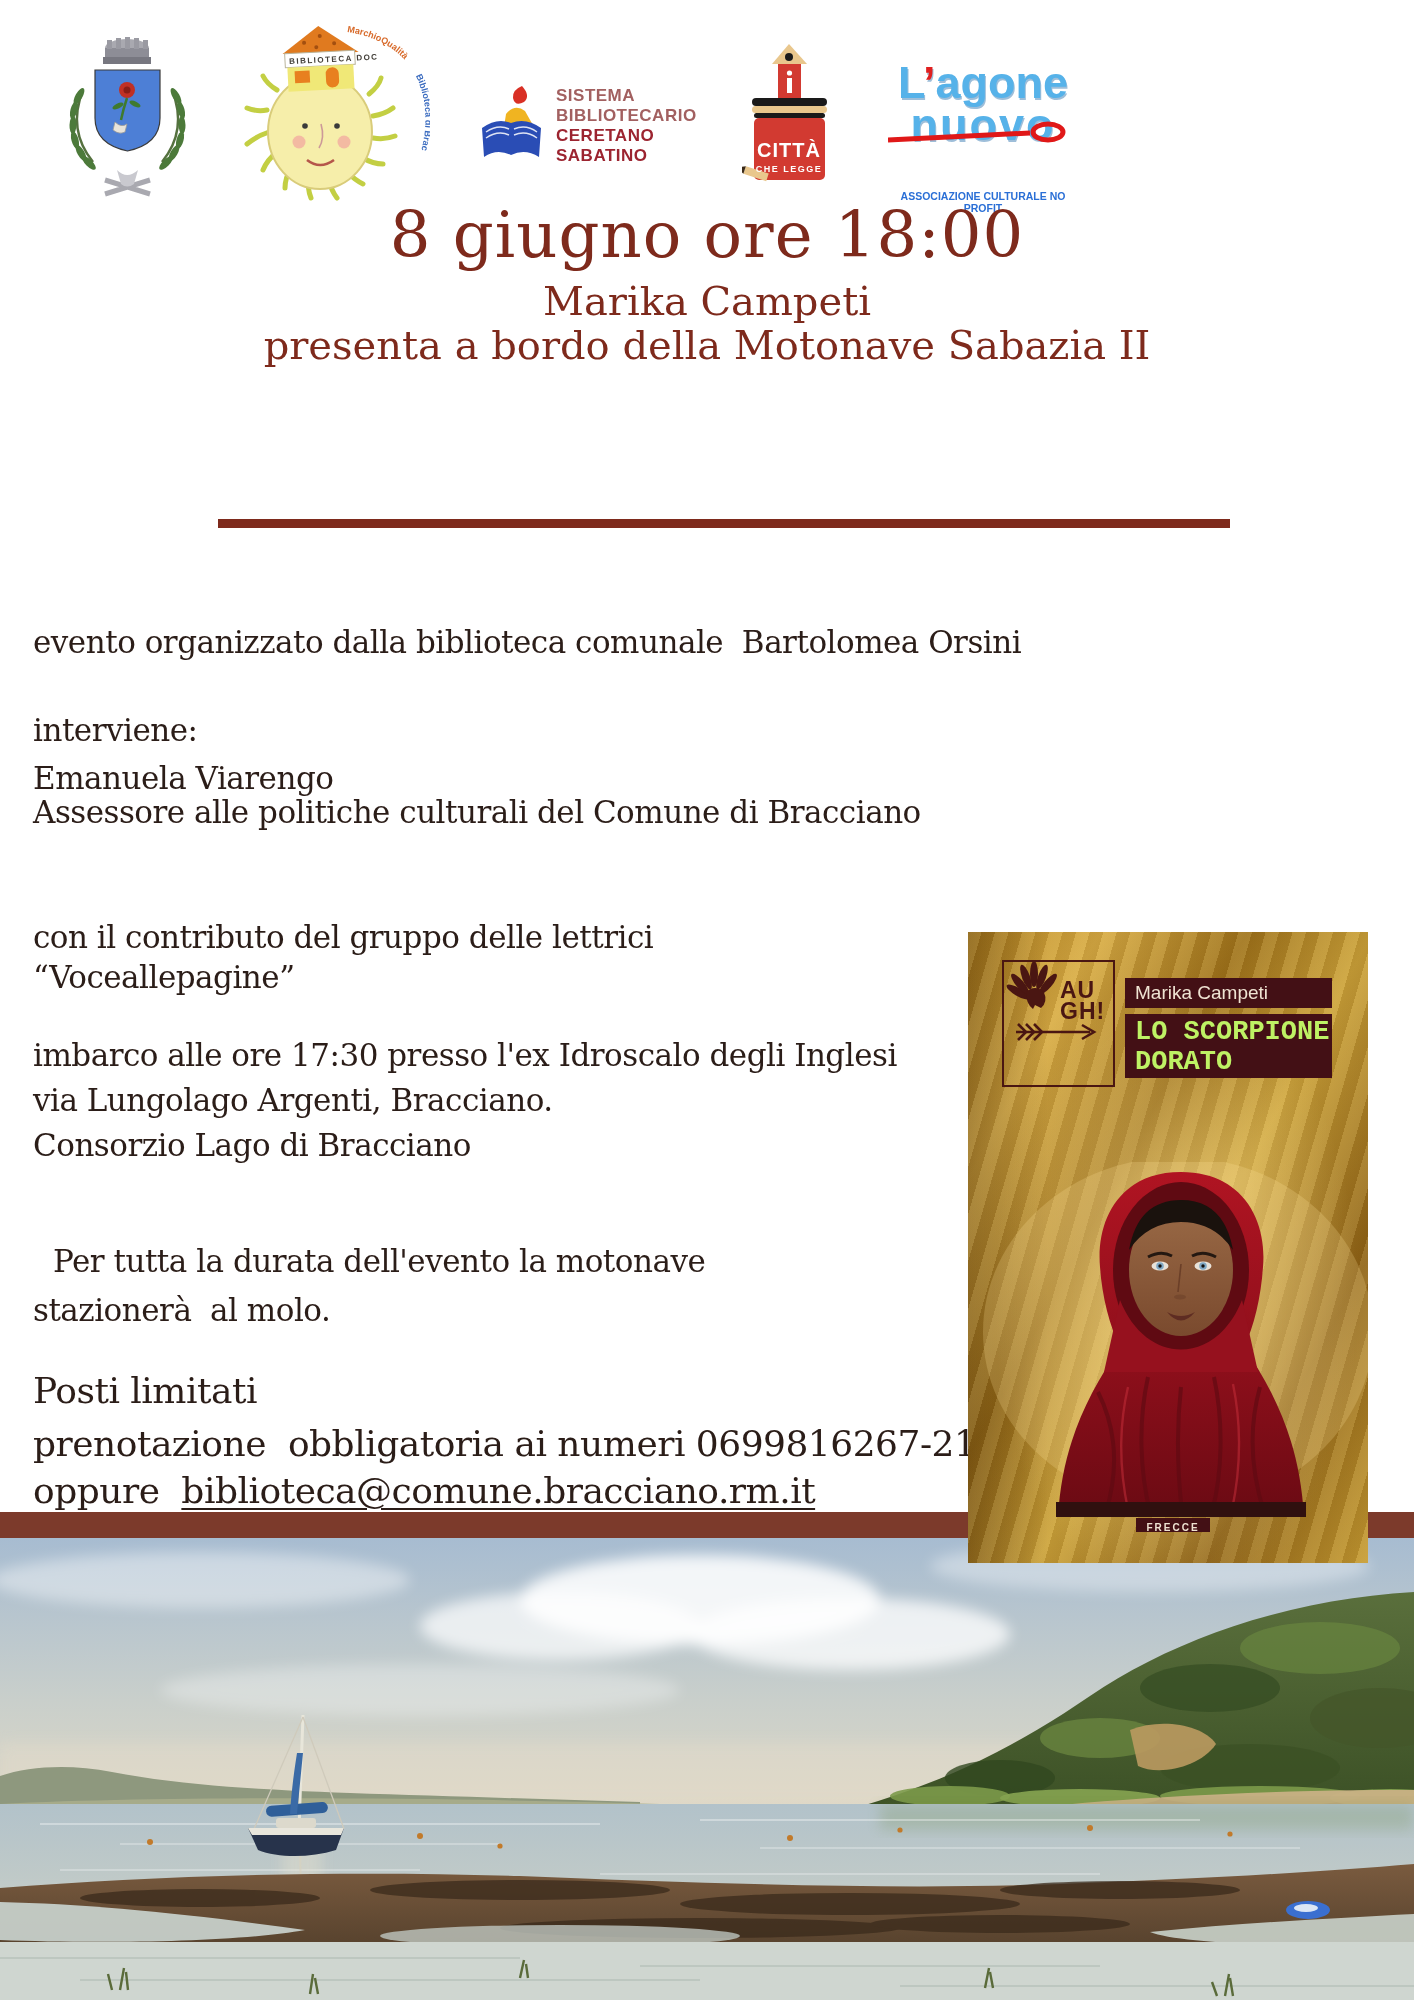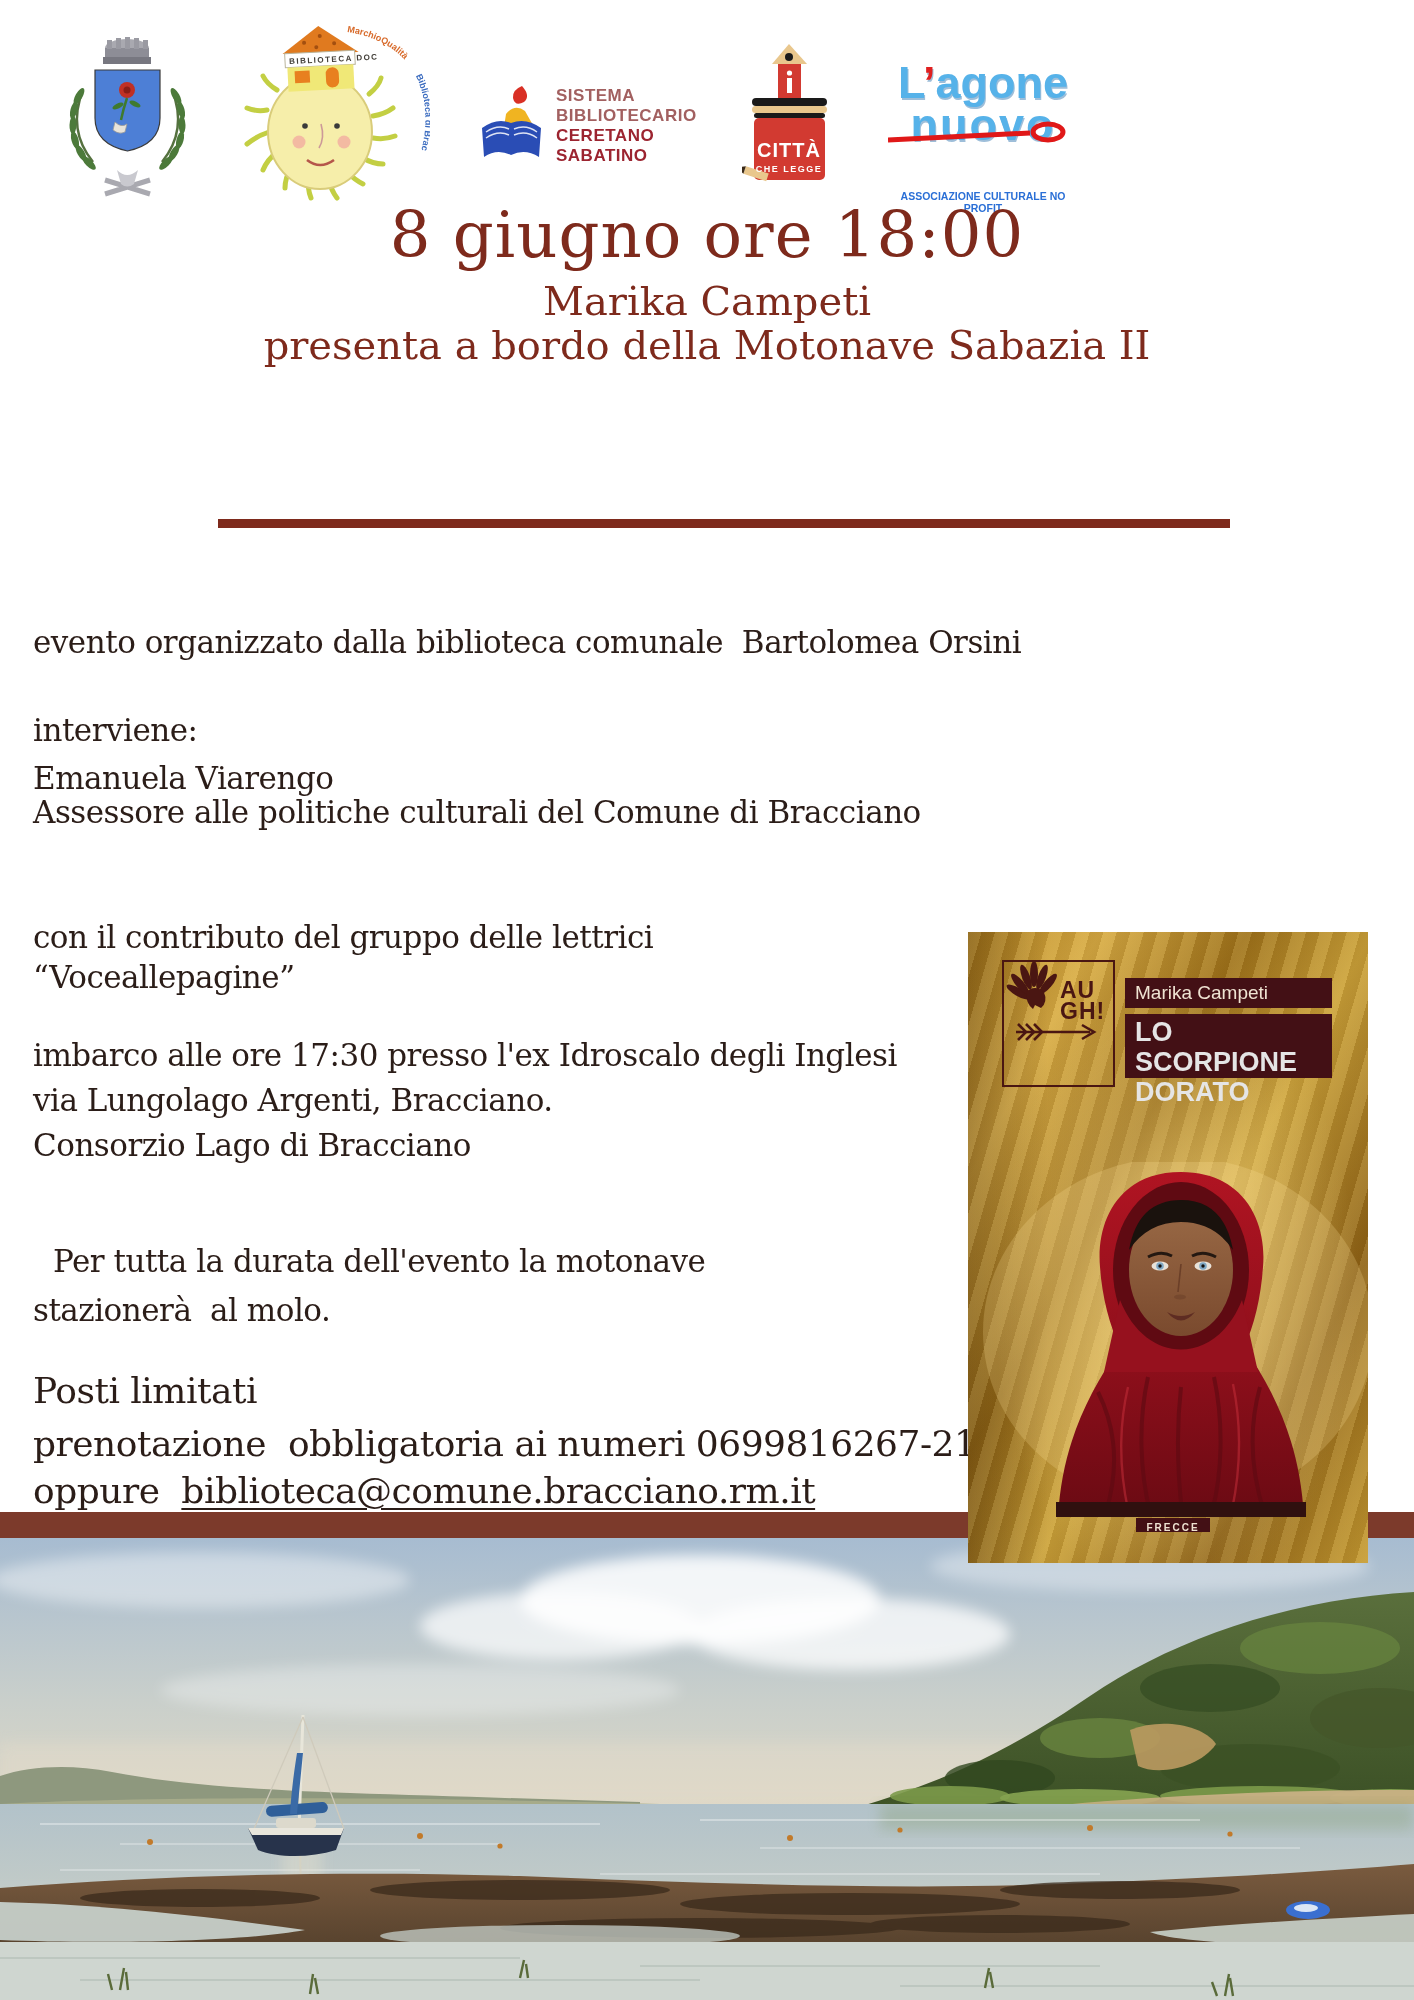--- a/index.html
+++ b/index.html
@@ -36,21 +36,21 @@
       repeating-linear-gradient(106deg, rgba(255,236,170,.13) 0 13px, rgba(92,60,8,.12) 13px 26px),
       linear-gradient(90deg, rgba(70,42,6,.38), rgba(0,0,0,0) 20%),
       linear-gradient(118deg,#b5841f 0%,#d7ab45 18%,#9c701a 38%,#caa13a 55%,#8a5e14 78%,#c49a33 100%);}
   .pubbox{position:absolute;left:34px;top:28px;width:113px;height:127px;border:2px solid #4a1612;box-sizing:border-box;}
   .pubtxt{position:absolute;left:56px;top:18px;font-family:"Liberation Sans",sans-serif;
           font-weight:bold;font-size:23px;line-height:21px;color:#4a1612;letter-spacing:1px;}
   .authorbar{position:absolute;left:157px;top:46px;width:207px;height:30px;background:#431015;
              color:#efe3d2;font-family:"Liberation Sans",sans-serif;font-size:19px;
              line-height:30px;padding-left:10px;box-sizing:border-box;}
   .titlebox{position:absolute;left:157px;top:82px;width:207px;height:64px;background:#431015;
-            color:#e5e5e5;font-family:Liberation Sans, sans-serif;font-weight:bold;
+            color:#bef264;font-family:Liberation Mono, monospace;font-weight:bold;
             font-size:27px;line-height:30px;padding:3px 0 0 10px;box-sizing:border-box;}
   .womansvg{position:absolute;left:0;top:230px;width:400px;height:355px;}
   .frecce{position:absolute;left:168px;top:586px;width:74px;height:14px;background:#431015;
           color:#efe3d2;font-family:"Liberation Sans",sans-serif;font-size:10px;font-weight:bold;
           letter-spacing:2px;text-align:center;line-height:20px;}
 
   
   .logo{position:absolute;}
   .sbcs-line{font-family:"Liberation Sans",sans-serif;font-weight:bold;font-size:17px;line-height:20px;
              letter-spacing:.5px;}

